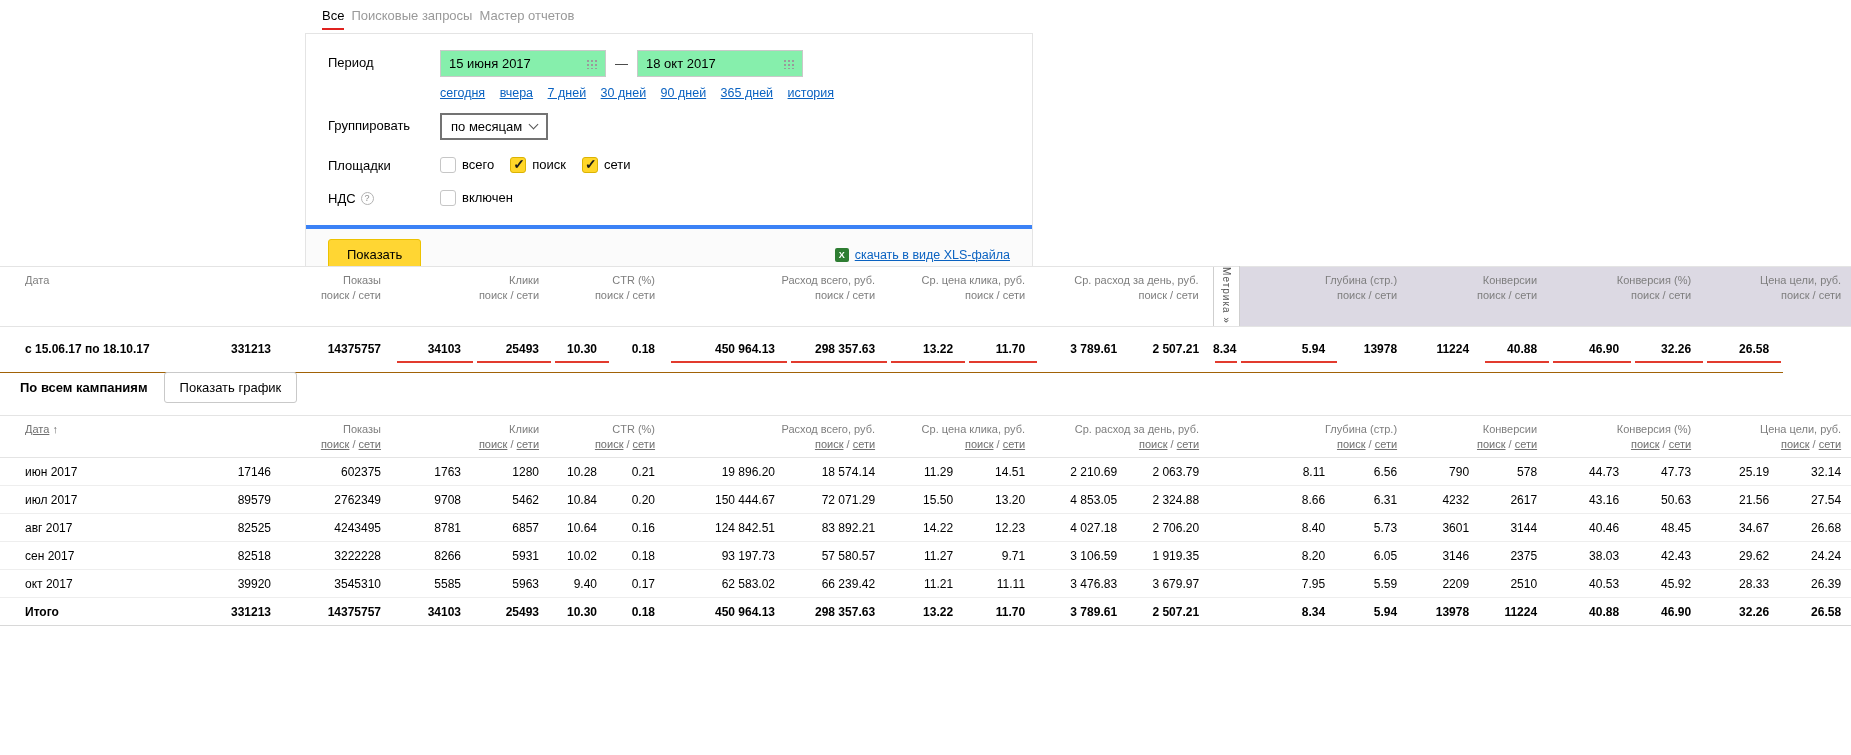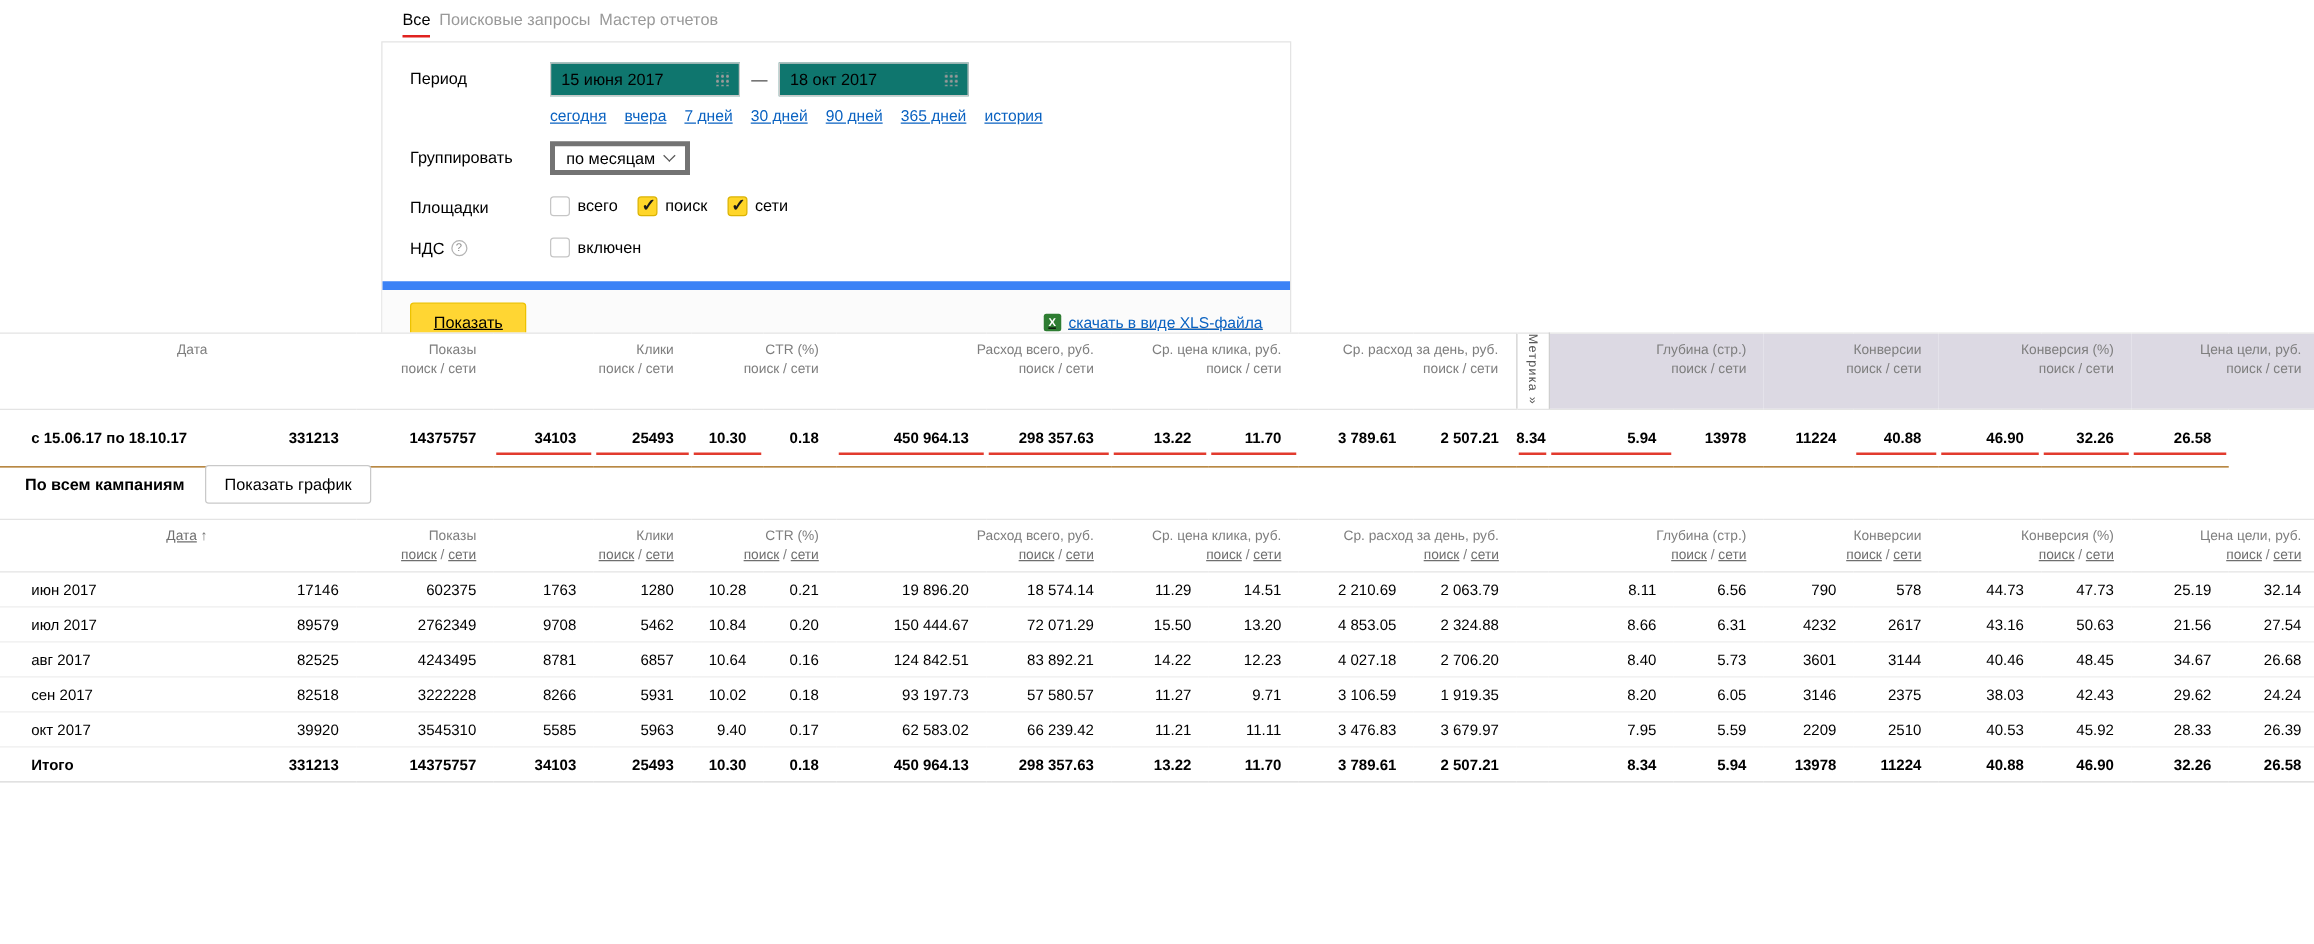--- a/index.html
+++ b/index.html
@@ -12,57 +12,57 @@
   .tab.active { color:#000; border-bottom:2px solid #e0221f; }
 
   
   .filter-panel { position:absolute; left:305px; top:33px; width:728px;
     border:1px solid #e4e4e4; background:#fff; }
   .filter-body { padding:16px 22px 6px 22px; }
   .filter-row { display:flex; margin-bottom:13px; }
   .filter-label { width:112px; font-size:13px; padding-top:5px; white-space:nowrap; }
   .date-line { display:flex; align-items:center; gap:9px; }
   .date-box { display:inline-flex; align-items:center; justify-content:space-between;
-    border:1px solid #c9c9c9; height:27px; width:152px; padding:0 7px 0 8px; background:#0f766e; }
+    border:1px solid #c9c9c9; height:27px; width:166px; padding:0 7px 0 8px; background:#86efac; }
   .date-box input { border:none; outline:none; width:112px; font-size:13px; font-family:inherit; color:#000; background:transparent; }
   .cal-icon { width:12px; height:11px; flex:0 0 auto;
     background-image:radial-gradient(#9a9a9a 1px, transparent 1.3px);
     background-size:4px 4px; background-position:0 1px; }
   .dash { color:#333; font-size:13px; }
   .quick-links { margin-top:9px; font-size:12.5px; }
   .quick-links a { color:#0a62c1; text-decoration:underline; margin-right:11px; cursor:pointer; }
-  .select-box { display:inline-flex; align-items:center; border:4px solid #737373; height:27px;
+  .select-box { display:inline-flex; align-items:center; border:2px solid #737373; height:27px;
     padding:0 9px; font-size:13px; background:#fff; cursor:pointer; }
   .chev { width:7px; height:7px; border-right:1.6px solid #555; border-bottom:1.6px solid #555;
     transform:rotate(45deg); display:inline-block; margin-left:8px; margin-top:-4px; }
   .checks { display:flex; align-items:center; gap:16px; padding-top:3px; }
   .check-item { display:inline-flex; align-items:center; gap:6px; font-size:13px; cursor:pointer; }
   .cb { width:16px; height:16px; border:1px solid #c6c6c6; border-radius:3px; background:#fff;
     display:inline-block; position:relative; flex:0 0 auto; }
   .cb.checked { background:#ffd629; border-color:#dbb303; }
   .cb.checked::after { content:"✓"; position:absolute; left:2px; top:-2px; font-size:14px; font-weight:bold; color:#1a1a1a; }
   .help-icon { display:inline-flex; width:13px; height:13px; border:1px solid #b3b3b3; border-radius:50%;
     color:#8d8d8d; font-size:9px; align-items:center; justify-content:center; margin-left:5px;
     vertical-align:2px; cursor:default; }
-  .filter-footer { border-top:7px solid #3b82f6; background:#fbfbfb; padding:10px 22px;
-    display:flex; justify-content:space-between; align-items:center;text-decoration:underline; }
+  .filter-footer { border-top:4px solid #3b82f6; background:#fbfbfb; padding:10px 22px;
+    display:flex; justify-content:space-between; align-items:center; }
   .show-btn { background:#ffd633; border:1px solid #edc200; border-radius:3px; padding:7px 18px;
     font-size:13px; font-family:inherit; cursor:pointer; }
   .xls-link { color:#0a62c1; font-size:12.5px; display:inline-flex; align-items:center; gap:6px;
     text-decoration:none; cursor:pointer; }
   .xls-link .txt { text-decoration:underline; }
   .xls-icon { width:14px; height:14px; background:#2e7d32; border-radius:2px; color:#fff;
     font-size:9px; font-weight:bold; display:inline-flex; align-items:center; justify-content:center; }
 
   
   table.stats { border-collapse:collapse; table-layout:fixed; width:1855px; background:#fff; }
   .stats th { font-weight:normal; font-size:11px; color:#7e7e7e; text-align:right;
     vertical-align:top; padding:7px 14px 7px 0; border-top:1px solid #e4e4e4; border-bottom:1px solid #e4e4e4;
     white-space:nowrap; overflow:hidden; }
-  .stats th.col-date { text-align:right; padding-left:25px; }
+  .stats th.col-date { text-align:left; padding-left:25px; }
   .stats th .t { white-space:nowrap; }
   .stats th .s { margin-top:3px; color:#7e7e7e; }
   .stats td { font-size:12px; text-align:right; padding:0 14px 0 0; white-space:nowrap;
     overflow:hidden; position:relative; }
   .stats td.col-date { text-align:left; padding-left:25px; }
   .stats tr.bold td { font-weight:bold; }
 
   .sum-table { position:absolute; left:0; top:266px; }
   .sum-table td { height:46px; border-bottom:1px solid #a16207; }
   .sum-table th.mk { background:#dcd9e3; }

